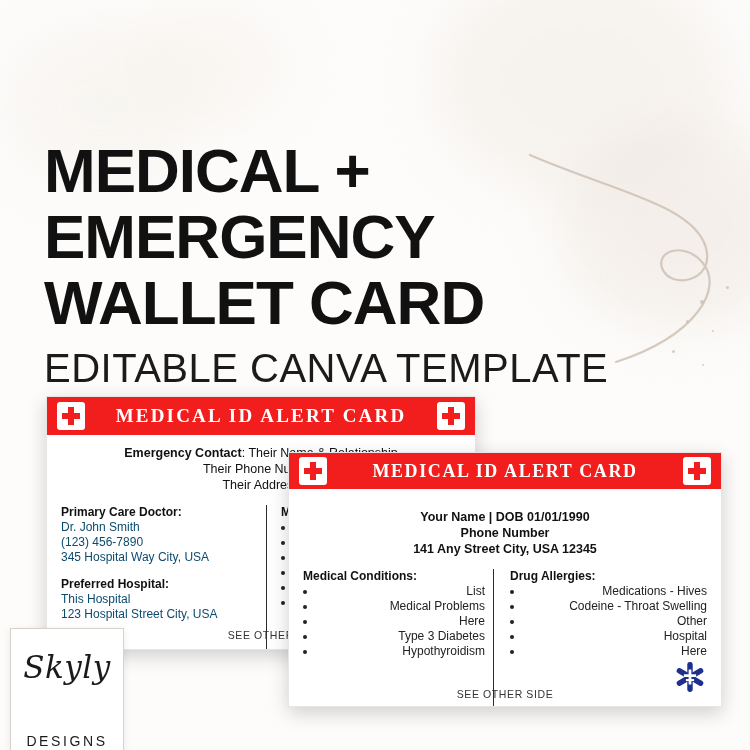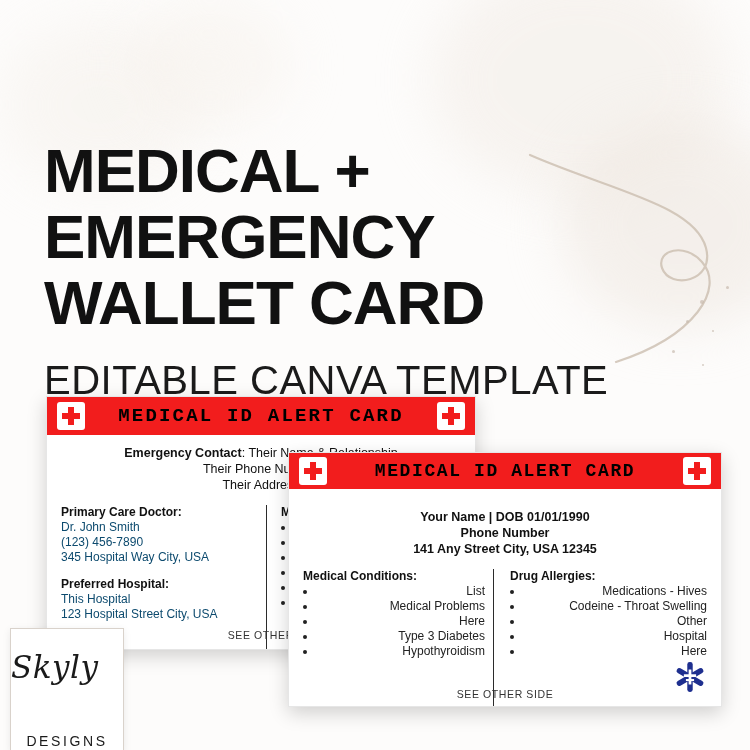--- a/index.html
+++ b/index.html
@@ -78,21 +78,21 @@
   .headline-line {
     font-family: "Liberation Sans", sans-serif;
     font-weight: bold;
     font-size: 62px;
     line-height: 66px;
     letter-spacing: -1px;
     color: #111111;
     white-space: nowrap;
   }
   .subhead {
-    margin-top: 22px;
+    margin-top: 10px;
     font-family: "Liberation Sans", sans-serif;
     font-weight: normal;
     font-size: 40px;
     line-height: 44px;
     letter-spacing: 0.5px;
     color: #1b1b1b;
     white-space: nowrap;
   }
 
   
@@ -120,25 +120,25 @@
     background: #f21d1d;
     height: 38px;
     display: flex;
     align-items: center;
     justify-content: center;
     position: relative;
   }
   .card-front .card-header { height: 36px; }
 
   .card-title {
-    font-family: Liberation Mono, monospace;
+    font-family: Liberation Serif, serif;
     font-weight: bold;
     font-size: 19px;
     letter-spacing: 2.2px;
-    color: #000000;
+    color: #ffffff;
     white-space: nowrap;
   }
   .card-front .card-title { font-size: 18px; letter-spacing: 1.6px; }
 
   .cross-badge {
     position: absolute;
     width: 28px;
     height: 28px;
     background: #ffffff;
     border-radius: 3px;
@@ -295,20 +295,21 @@
     width: 112px;
     height: 122px;
     background: #ffffff;
     border: 1px solid #d9d2cb;
     box-shadow: 0 2px 8px rgba(0,0,0,0.08);
   }
   .logo-script {
     position: absolute;
     left: 0; right: 0;
     top: 20px;
+    text-align: center;
     font-family: "DejaVu Serif", serif;
     font-style: italic;
     font-size: 31px;
     color: #1a1a1a;
     letter-spacing: 0.5px;
   }
   .logo-sub {
     position: absolute;
     left: 0; right: 0;
     top: 66px;

